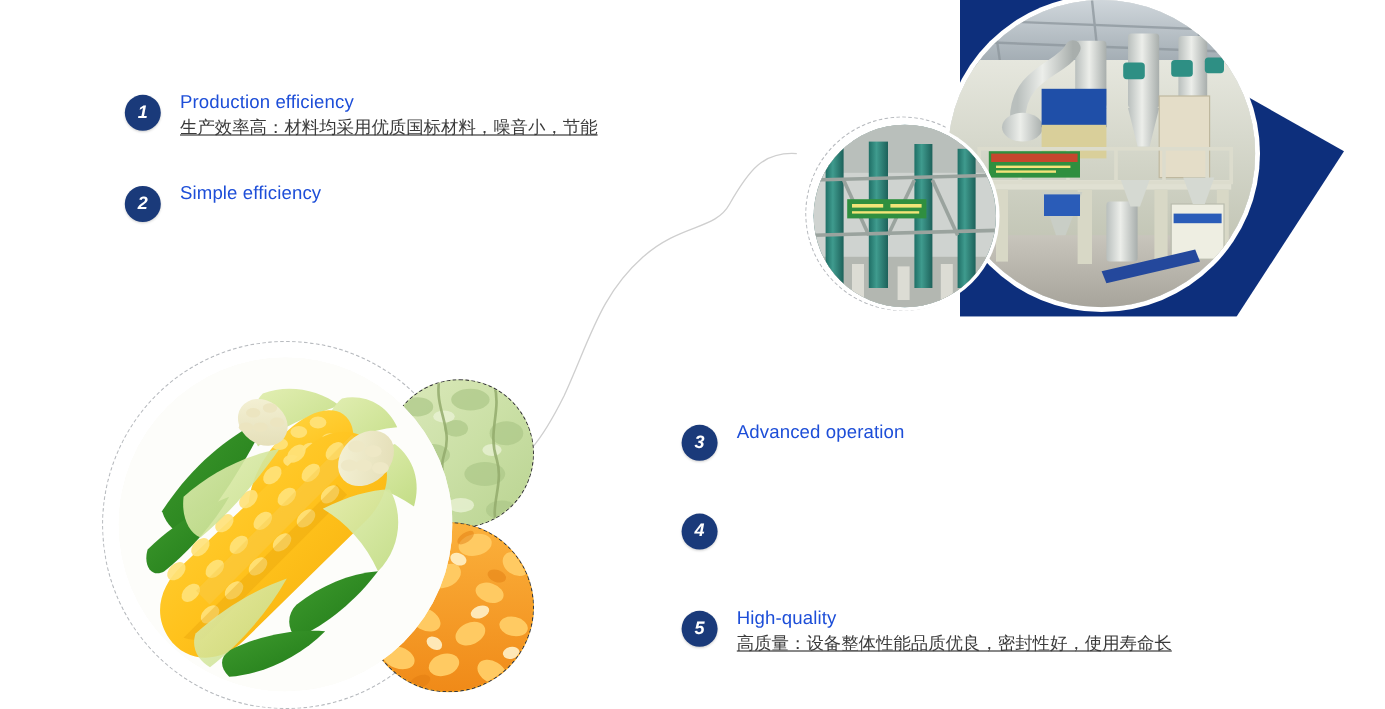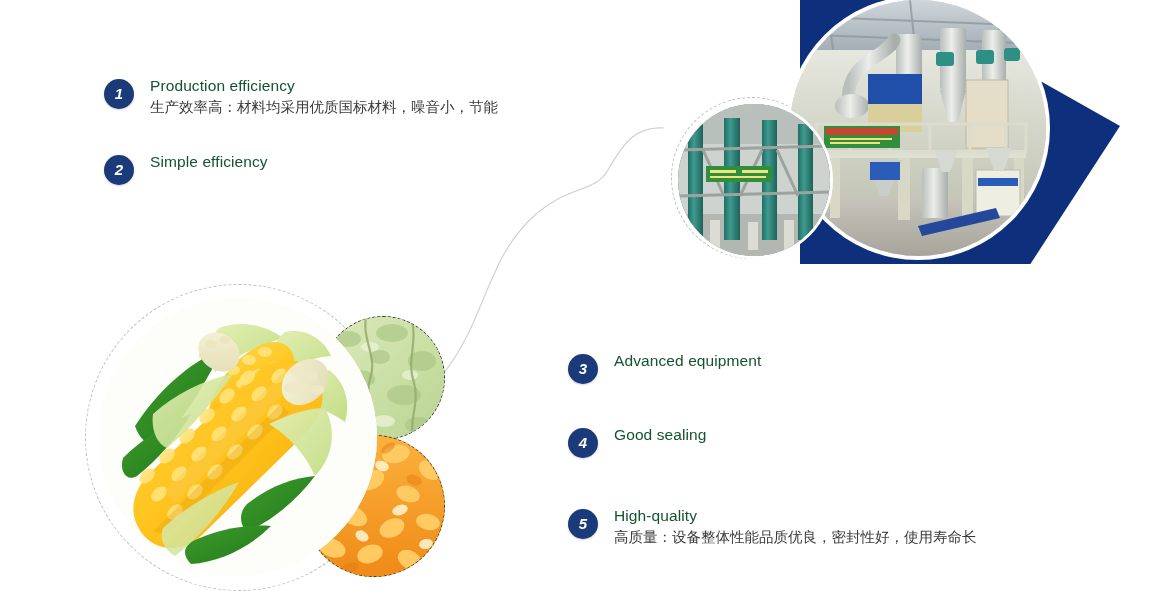--- a/index.html
+++ b/index.html
@@ -48,32 +48,33 @@
     text-align: center;
     flex: 0 0 auto;
     box-shadow: 0 1px 2px rgba(0,0,0,0.18);
     user-select: none;
   }
   .feature-text {
     margin-left: 16px;
     margin-top: -4px;
   }
   .feature-title {
-    color: #14532d;
+    color: #1d4ed8;
     font-size: 15.5px;
     line-height: 21px;
     white-space: nowrap;
     letter-spacing: 0.1px;
   }
   .feature-desc {
     color: #3a3a3a;
     font-size: 14.5px;
     line-height: 21px;
     white-space: nowrap;
     margin-top: 1px;
+    text-decoration: underline;
   }
 
   
   #hex-group {
     position: absolute;
     left: 660px;
     top: -4px;
     width: 494px;
     height: 280px;
     z-index: 2;
@@ -543,28 +544,27 @@
   <div class="feature-row" style="left:104px; top:155px;">
     <div class="badge">2</div>
     <div class="feature-text">
       <div class="feature-title">Simple efficiency</div>
     </div>
   </div>
 
   <div class="feature-row" style="left:568px; top:354px;">
     <div class="badge">3</div>
     <div class="feature-text">
-      <div class="feature-title">Advanced equipment</div>
+      <div class="feature-title">Advanced operation</div>
     </div>
   </div>
 
   <div class="feature-row" style="left:568px; top:428px;">
     <div class="badge">4</div>
     <div class="feature-text">
-      <div class="feature-title">Good sealing</div>
     </div>
   </div>
 
   <div class="feature-row" style="left:568px; top:509px;">
     <div class="badge">5</div>
     <div class="feature-text">
       <div class="feature-title">High-quality</div>
       <div class="feature-desc">高质量：设备整体性能品质优良，密封性好，使用寿命长</div>
     </div>
   </div>

